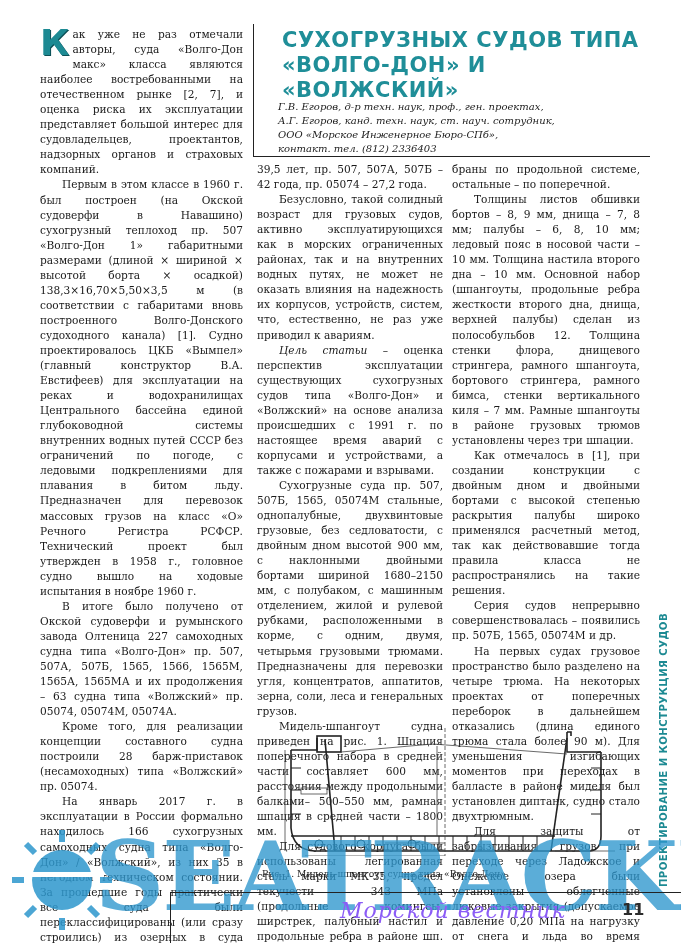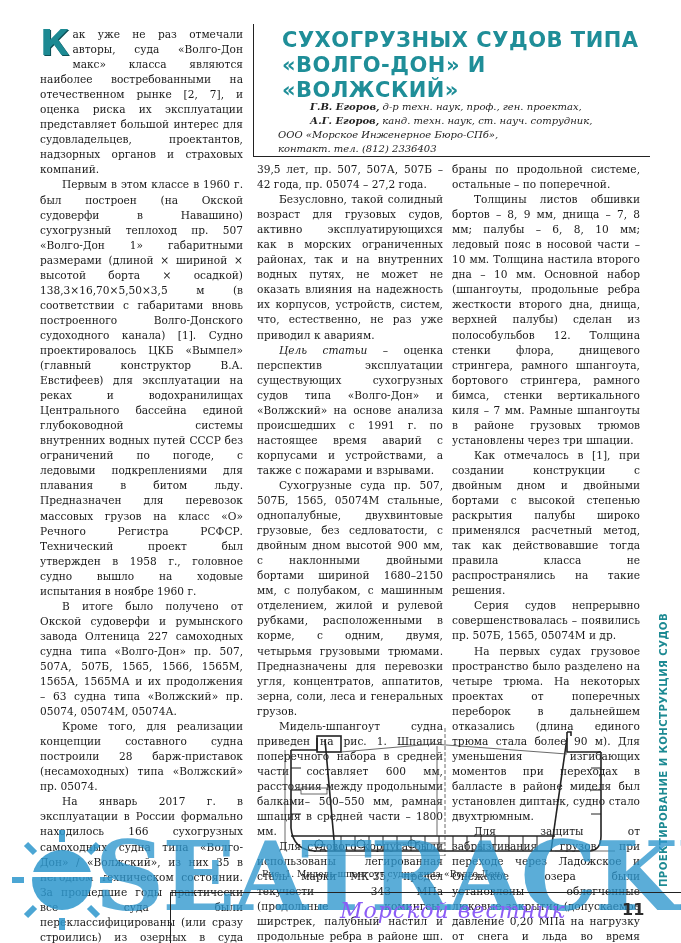--- a/index.html
+++ b/index.html
@@ -8,21 +8,21 @@
   .col p{margin:0;text-indent:0;}
   .col p.ind{text-indent:22px;}
   #col1{left:40px;top:27px;width:203px;}
   #col2{left:257px;top:162px;width:186px;}
   #col3{left:452px;top:162px;width:188px;}
   .dropcap{float:left;font-family:"DejaVu Sans","Liberation Sans",sans-serif;font-weight:bold;font-size:36px;line-height:30px;color:#1d8a93;margin:1px 3px 0 0;text-shadow:1px 1px 0 #0c4f56;}
   em{font-style:italic;}
   .title-box{position:absolute;left:253px;top:24px;width:396px;height:132px;border-left:1.5px solid #222;border-bottom:1.5px solid #222;}
   .title{position:absolute;left:282px;top:28px;width:360px;font-family:"DejaVu Sans","Liberation Sans",sans-serif;font-weight:bold;font-size:21px;line-height:25px;color:#1f8e98;letter-spacing:0.5px;text-transform:uppercase;}
   .authors{position:absolute;left:278px;top:100px;width:360px;font-family:"DejaVu Serif","Liberation Serif",serif;font-style:italic;font-size:10px;line-height:14px;color:#222;}
-  .authors b{font-weight:bold;margin-left:32px;}
+  .authors b{font-weight:normal;}
   .figure{position:absolute;left:255px;top:728px;width:392px;height:128px;}
   .caption{position:absolute;left:262px;top:868px;width:380px;font-family:"DejaVu Serif","Liberation Serif",serif;font-size:9.2px;color:#222;}
   .sidebar{position:absolute;left:652px;top:600px;width:22px;height:300px;}
   .sidebar span{position:absolute;left:50%;top:50%;transform:translate(-50%,-50%) rotate(-90deg);white-space:nowrap;font-family:"DejaVu Sans","Liberation Sans",sans-serif;font-weight:bold;font-size:10.2px;color:#1d8a93;letter-spacing:0.4px;}
   .footer-line{position:absolute;left:170px;top:892px;width:511px;height:1px;background:#222;}
   .footer-vline{position:absolute;left:170px;top:892px;width:1px;height:51px;background:#222;}
   .issue{position:absolute;left:178px;top:900px;font-family:"DejaVu Sans","Liberation Sans",sans-serif;font-weight:bold;font-size:17px;color:#2b2b2b;margin-top:44px;}
   .journal{position:absolute;left:340px;top:898px;font-family:"DejaVu Serif","Liberation Serif",serif;font-style:italic;font-size:22px;color:#8b5cf6;letter-spacing:1px;}
   .pagenum{position:absolute;left:622px;top:900px;font-family:"DejaVu Sans","Liberation Sans",sans-serif;font-weight:bold;font-size:16px;color:#2b2b2b;}
   .watermark{position:absolute;left:0;top:800px;width:681px;height:143px;pointer-events:none;}

